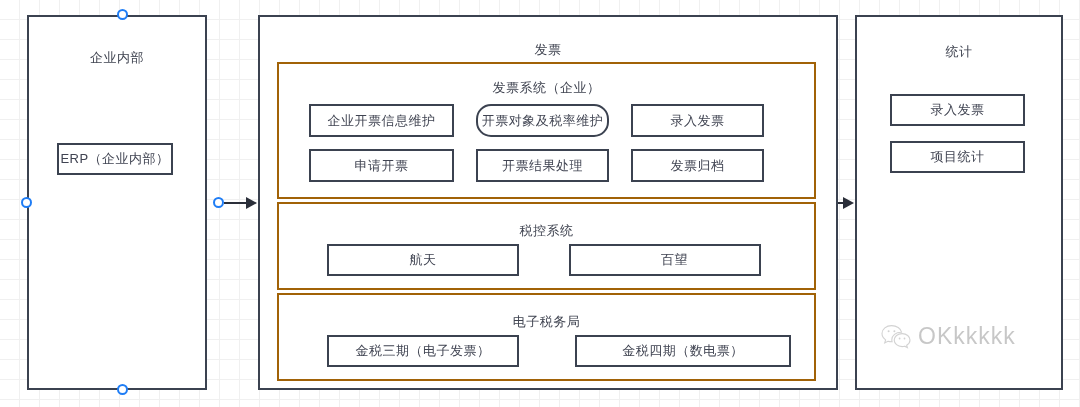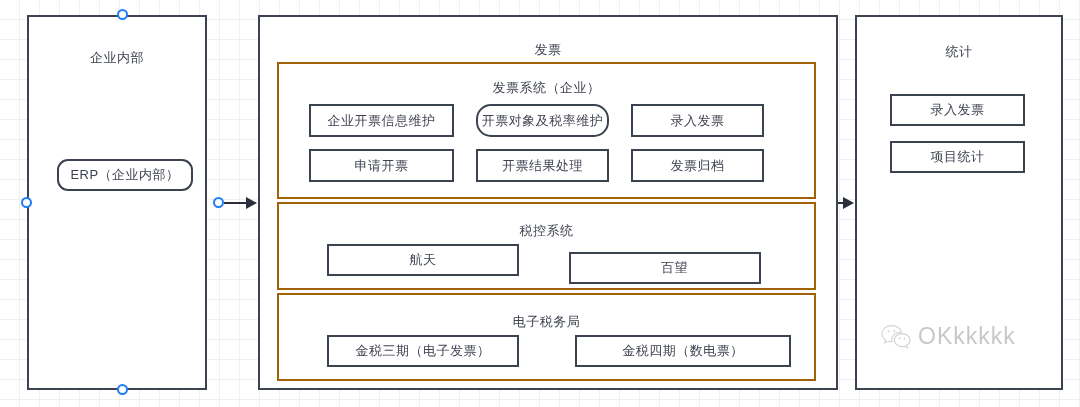--- a/index.html
+++ b/index.html
@@ -103,21 +103,21 @@
 </style>
 </head>
 <body>
 
 <div id="canvas">
 
   <div class="panel" style="left:27px; top:15px; width:180px; height:375px;">
     <div class="heading" style="top:32px;">企业内部</div>
 
 
-    <div class="leaf" style="left:32px; top:142px; width:136px; height:32px; left:28px;border-radius:11px;">ERP（企业内部）</div>
+    <div class="leaf" style="left:32px; top:126px; width:116px; height:32px; left:28px;">ERP（企业内部）</div>
   </div>
 
   <div class="handle" style="left:117px; top:9px;"></div>
   <div class="handle" style="left:21px; top:197px;"></div>
   <div class="handle" style="left:213px; top:197px;"></div>
   <div class="handle" style="left:117px; top:384px;"></div>
 
   <div class="connector" style="left:224px; top:202px; width:24px;"></div>
   <div class="arrowhead" style="left:246px; top:197px;"></div>
 
@@ -134,21 +134,21 @@
 
       <div class="leaf" style="left:30px; top:85px; width:145px; height:33px;">申请开票</div>
       <div class="leaf" style="left:197px; top:85px; width:133px; height:33px;">开票结果处理</div>
       <div class="leaf" style="left:352px; top:85px; width:133px; height:33px;">发票归档</div>
     </div>
 
     <div class="group" style="left:17px; top:185px; width:539px; height:88px;">
       <div class="heading" style="top:18px;">税控系统</div>
 
       <div class="leaf" style="left:48px; top:40px; width:192px; height:32px;">航天</div>
-      <div class="leaf" style="left:290px; top:48px; width:192px; height:32px;padding-left:19px;">百望</div>
+      <div class="leaf" style="left:290px; top:40px; width:192px; height:32px;padding-left:19px;">百望</div>
     </div>
 
     <div class="group" style="left:17px; top:276px; width:539px; height:88px;">
       <div class="heading" style="top:18px;">电子税务局</div>
 
       <div class="leaf" style="left:48px; top:40px; width:192px; height:32px;">金税三期（电子发票）</div>
       <div class="leaf" style="left:296px; top:40px; width:216px; height:32px;">金税四期（数电票）</div>
     </div>
   </div>
 

